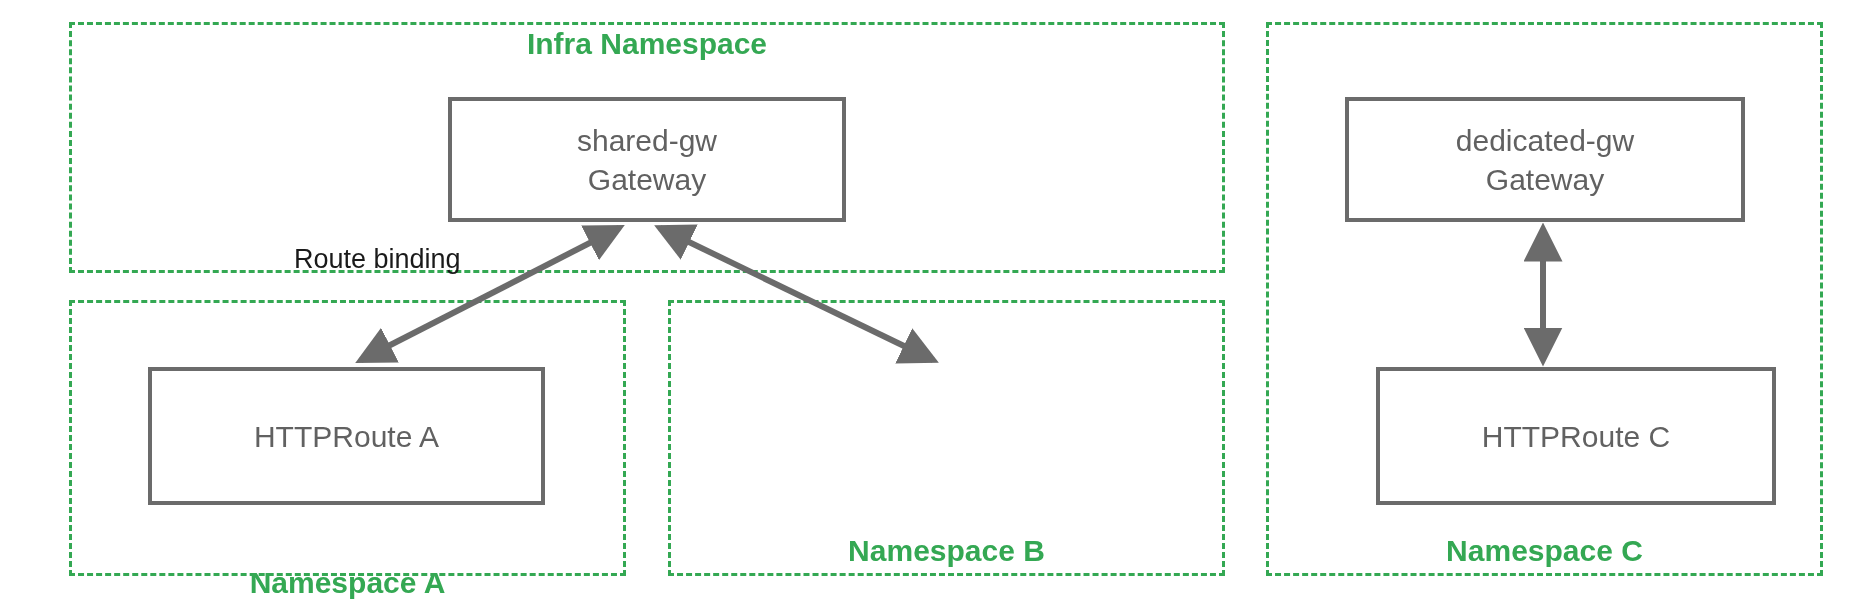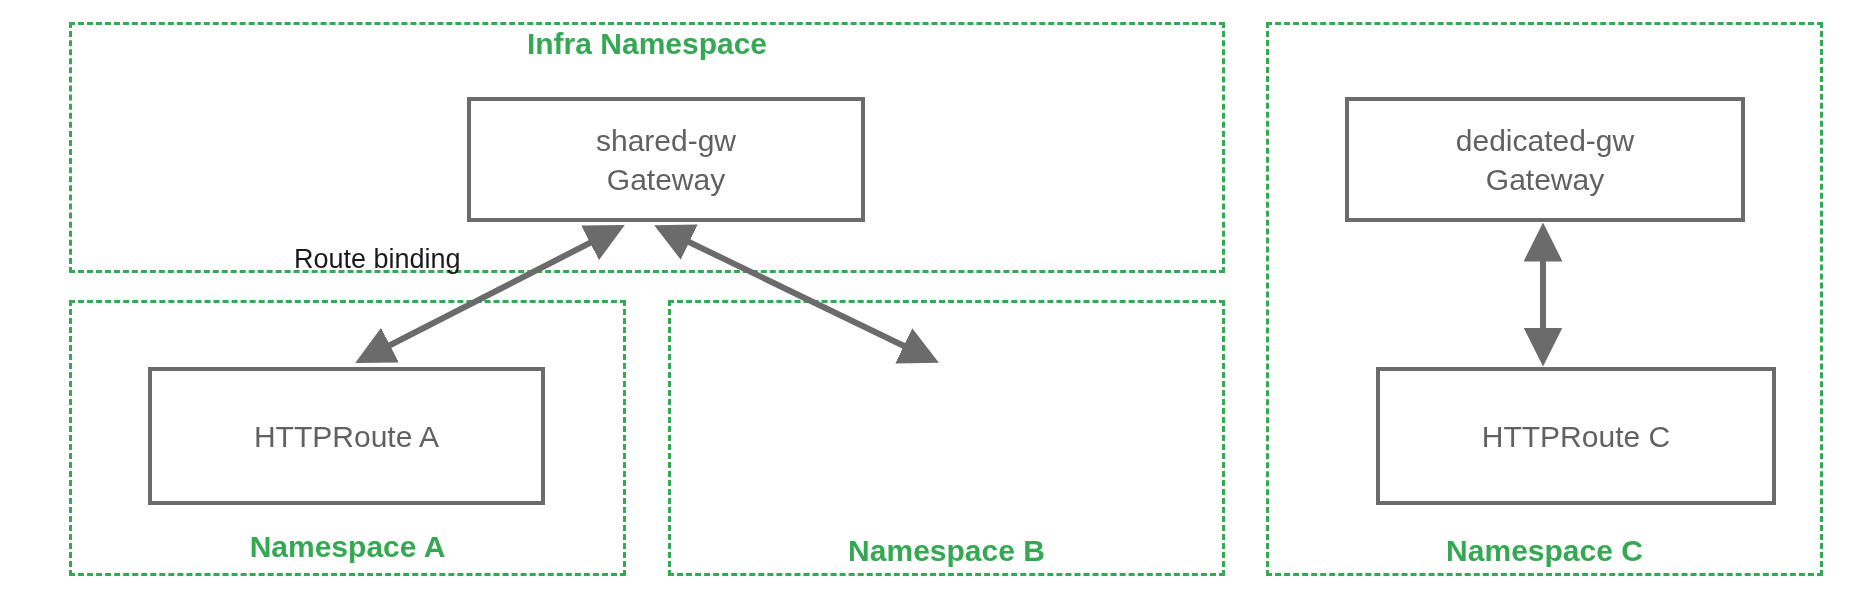--- a/index.html
+++ b/index.html
@@ -84,41 +84,41 @@
   <div class="ns-box" style="left:69px; top:22px; width:1156px; height:251px;"></div>
 
   <div class="ns-box" style="left:69px; top:300px; width:557px; height:276px;"></div>
 
   <div class="ns-box" style="left:668px; top:300px; width:557px; height:276px;"></div>
 
   <div class="ns-box" style="left:1266px; top:22px; width:557px; height:554px;"></div>
 
   <div class="ns-label" style="left:69px; top:27px; width:1156px;">Infra Namespace</div>
 
-  <div class="ns-label" style="left:69px; top:530px; width:557px;">Namespace A</div>
+  <div class="ns-label" style="left:69px; top:566px; width:557px;">Namespace A</div>
 
   <div class="ns-label" style="left:668px; top:534px; width:557px;">Namespace B</div>
 
   <div class="ns-label" style="left:1266px; top:534px; width:557px;">Namespace C</div>
 
   <svg id="edges" viewBox="0 0 1860 600" xmlns="http://www.w3.org/2000/svg">
     <defs>
       <marker id="arrowhead" viewBox="0 0 12 12" refX="10" refY="6" markerWidth="6.5" markerHeight="6.5" orient="auto-start-reverse">
         <path d="M 0 0 L 12 6 L 0 12 z" fill="#6b6b6b"></path>
       </marker>
     </defs>
 
     <line x1="361" y1="360" x2="619" y2="228" stroke="#6b6b6b" stroke-width="6" marker-start="url(#arrowhead)" marker-end="url(#arrowhead)"></line>
 
     <line x1="933" y1="360" x2="660" y2="228" stroke="#6b6b6b" stroke-width="6" marker-start="url(#arrowhead)" marker-end="url(#arrowhead)"></line>
 
     <line x1="1543" y1="360" x2="1543" y2="229" stroke="#6b6b6b" stroke-width="6" marker-start="url(#arrowhead)" marker-end="url(#arrowhead)"></line>
   </svg>
 
-  <div class="node" style="left:448px; top:97px; width:398px; height:125px;margin-left:19px;">shared-gw
+  <div class="node" style="left:448px; top:97px; width:398px; height:125px;">shared-gw
 Gateway</div>
 
   <div class="node" style="left:1345px; top:97px; width:400px; height:125px;">dedicated-gw
 Gateway</div>
 
   <div class="node" style="left:148px; top:367px; width:397px; height:138px;">HTTPRoute A</div>
 
 
   <div class="node" style="left:1376px; top:367px; width:400px; height:138px;">HTTPRoute C</div>
 

